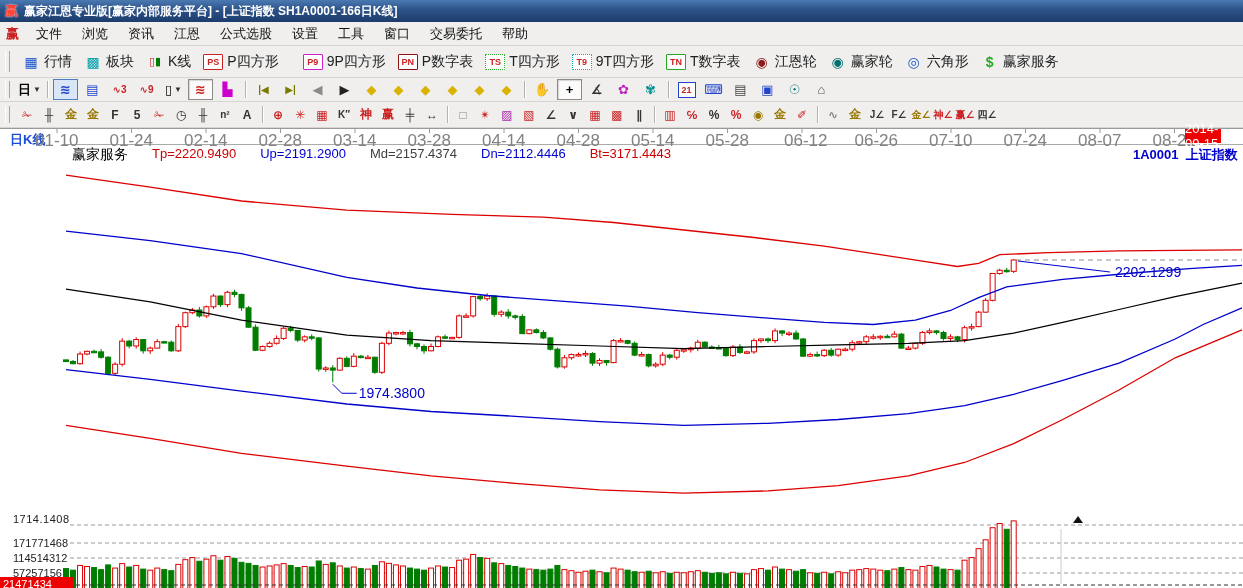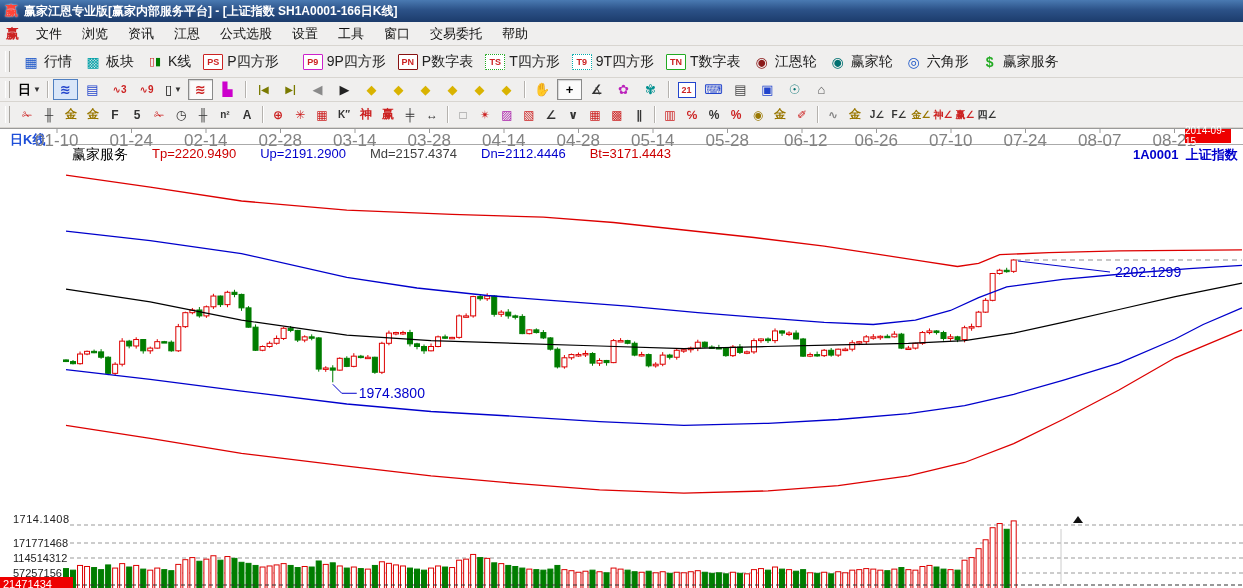--- a/index.html
+++ b/index.html
@@ -24,22 +24,22 @@
   .tbc-btn{width:22px;height:19px;display:flex;align-items:center;justify-content:center;
     font-size:12px;margin:0;font-weight:bold;cursor:default}
   .pressed{background:#fbfbfb;border:1px solid #8a8a8a;box-shadow:inset 1px 1px 1px #d5d5d5}
   .selected{background:#d9e6f8;border:1px solid #4f7fc1}
   .dd{font-size:8px;color:#333;margin-left:2px}
   .cal{width:16px;height:14px;border:1px solid #2244cc;color:#cc2222;font-size:9px;display:flex;align-items:center;justify-content:center;background:#fff}
   .chart{position:relative;height:461px;background:#fff;border-top:1px solid #9a9a9a}
   .chart svg{position:absolute;left:0;top:0;z-index:1}
   .klabel{position:absolute;left:10px;top:2px;color:#1d4ed8;font-size:13px;font-weight:bold;z-index:2}
   .dtick{position:absolute;top:2px;width:44px;font-size:17px;color:#828282;z-index:2}
-  .curdate{position:absolute;left:1185px;top:0;width:46px;height:14px;background:#ee0000;color:#fff;
-    font-size:10px;display:flex;align-items:center;justify-content:center;z-index:3}
+  .curdate{position:absolute;left:1185px;top:0;width:36px;height:14px;background:#ee0000;color:#fff;
+    font-size:13px;display:flex;align-items:center;justify-content:center;z-index:3}
   .params{position:absolute;left:72px;top:17px;display:flex;gap:24px;font-size:13px;z-index:2;white-space:nowrap}
   .p-name{color:#000;font-size:14px}
   .c-red{color:#cc0000}.c-blue{color:#0000cc}.c-black{color:#404040}
   .sym{position:absolute;left:1133px;top:17px;color:#0000cc;font-size:13px;font-weight:bold;z-index:2;white-space:nowrap}
   .pb-label{position:absolute;left:13px;top:384px;font-size:11px;color:#222;z-index:2;letter-spacing:.5px}
   .vol-label{position:absolute;left:13px;font-size:11px;color:#222;z-index:2}
   .vol-cur{position:absolute;left:0;top:448px;width:70px;height:13px;background:#ee0000;color:#fff;
     font-size:11px;display:flex;align-items:center;padding-left:3px;z-index:3}
   .watermark{position:absolute;left:1068px;top:408px;font-size:31px;color:#e03030;z-index:2;
     font-family:"Liberation Serif","DejaVu Serif",serif;font-style:italic;font-weight:bold;letter-spacing:2px;opacity:.9}

